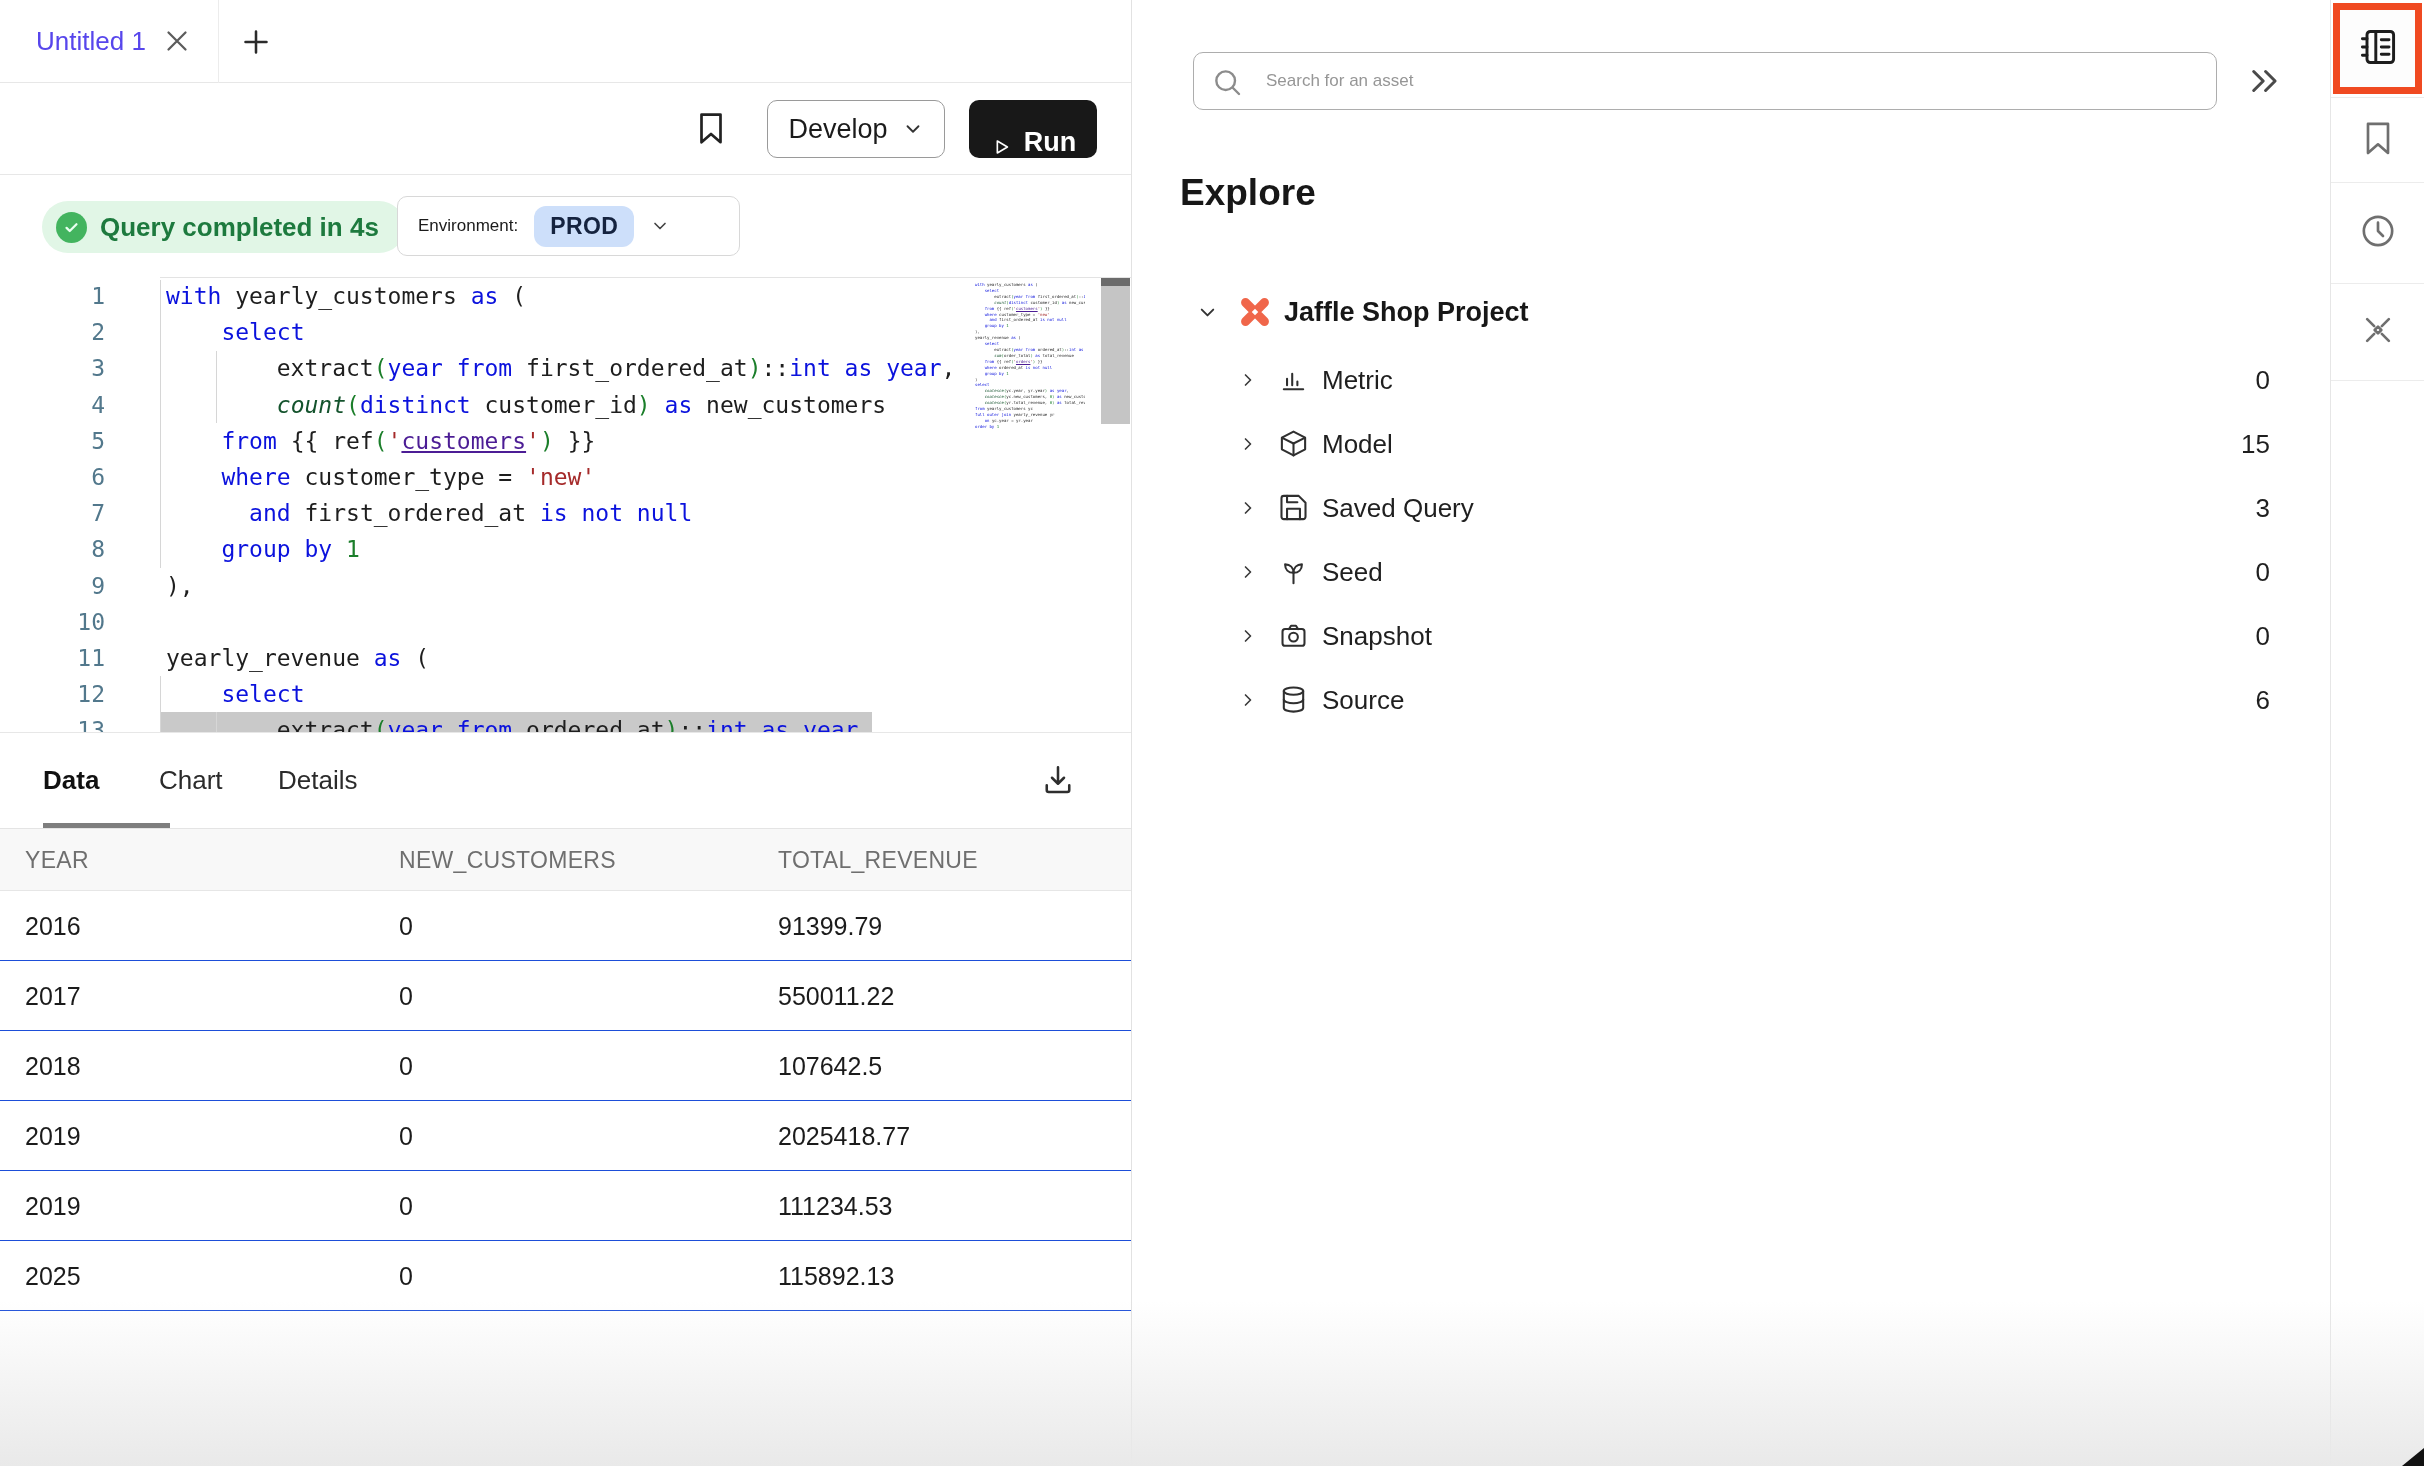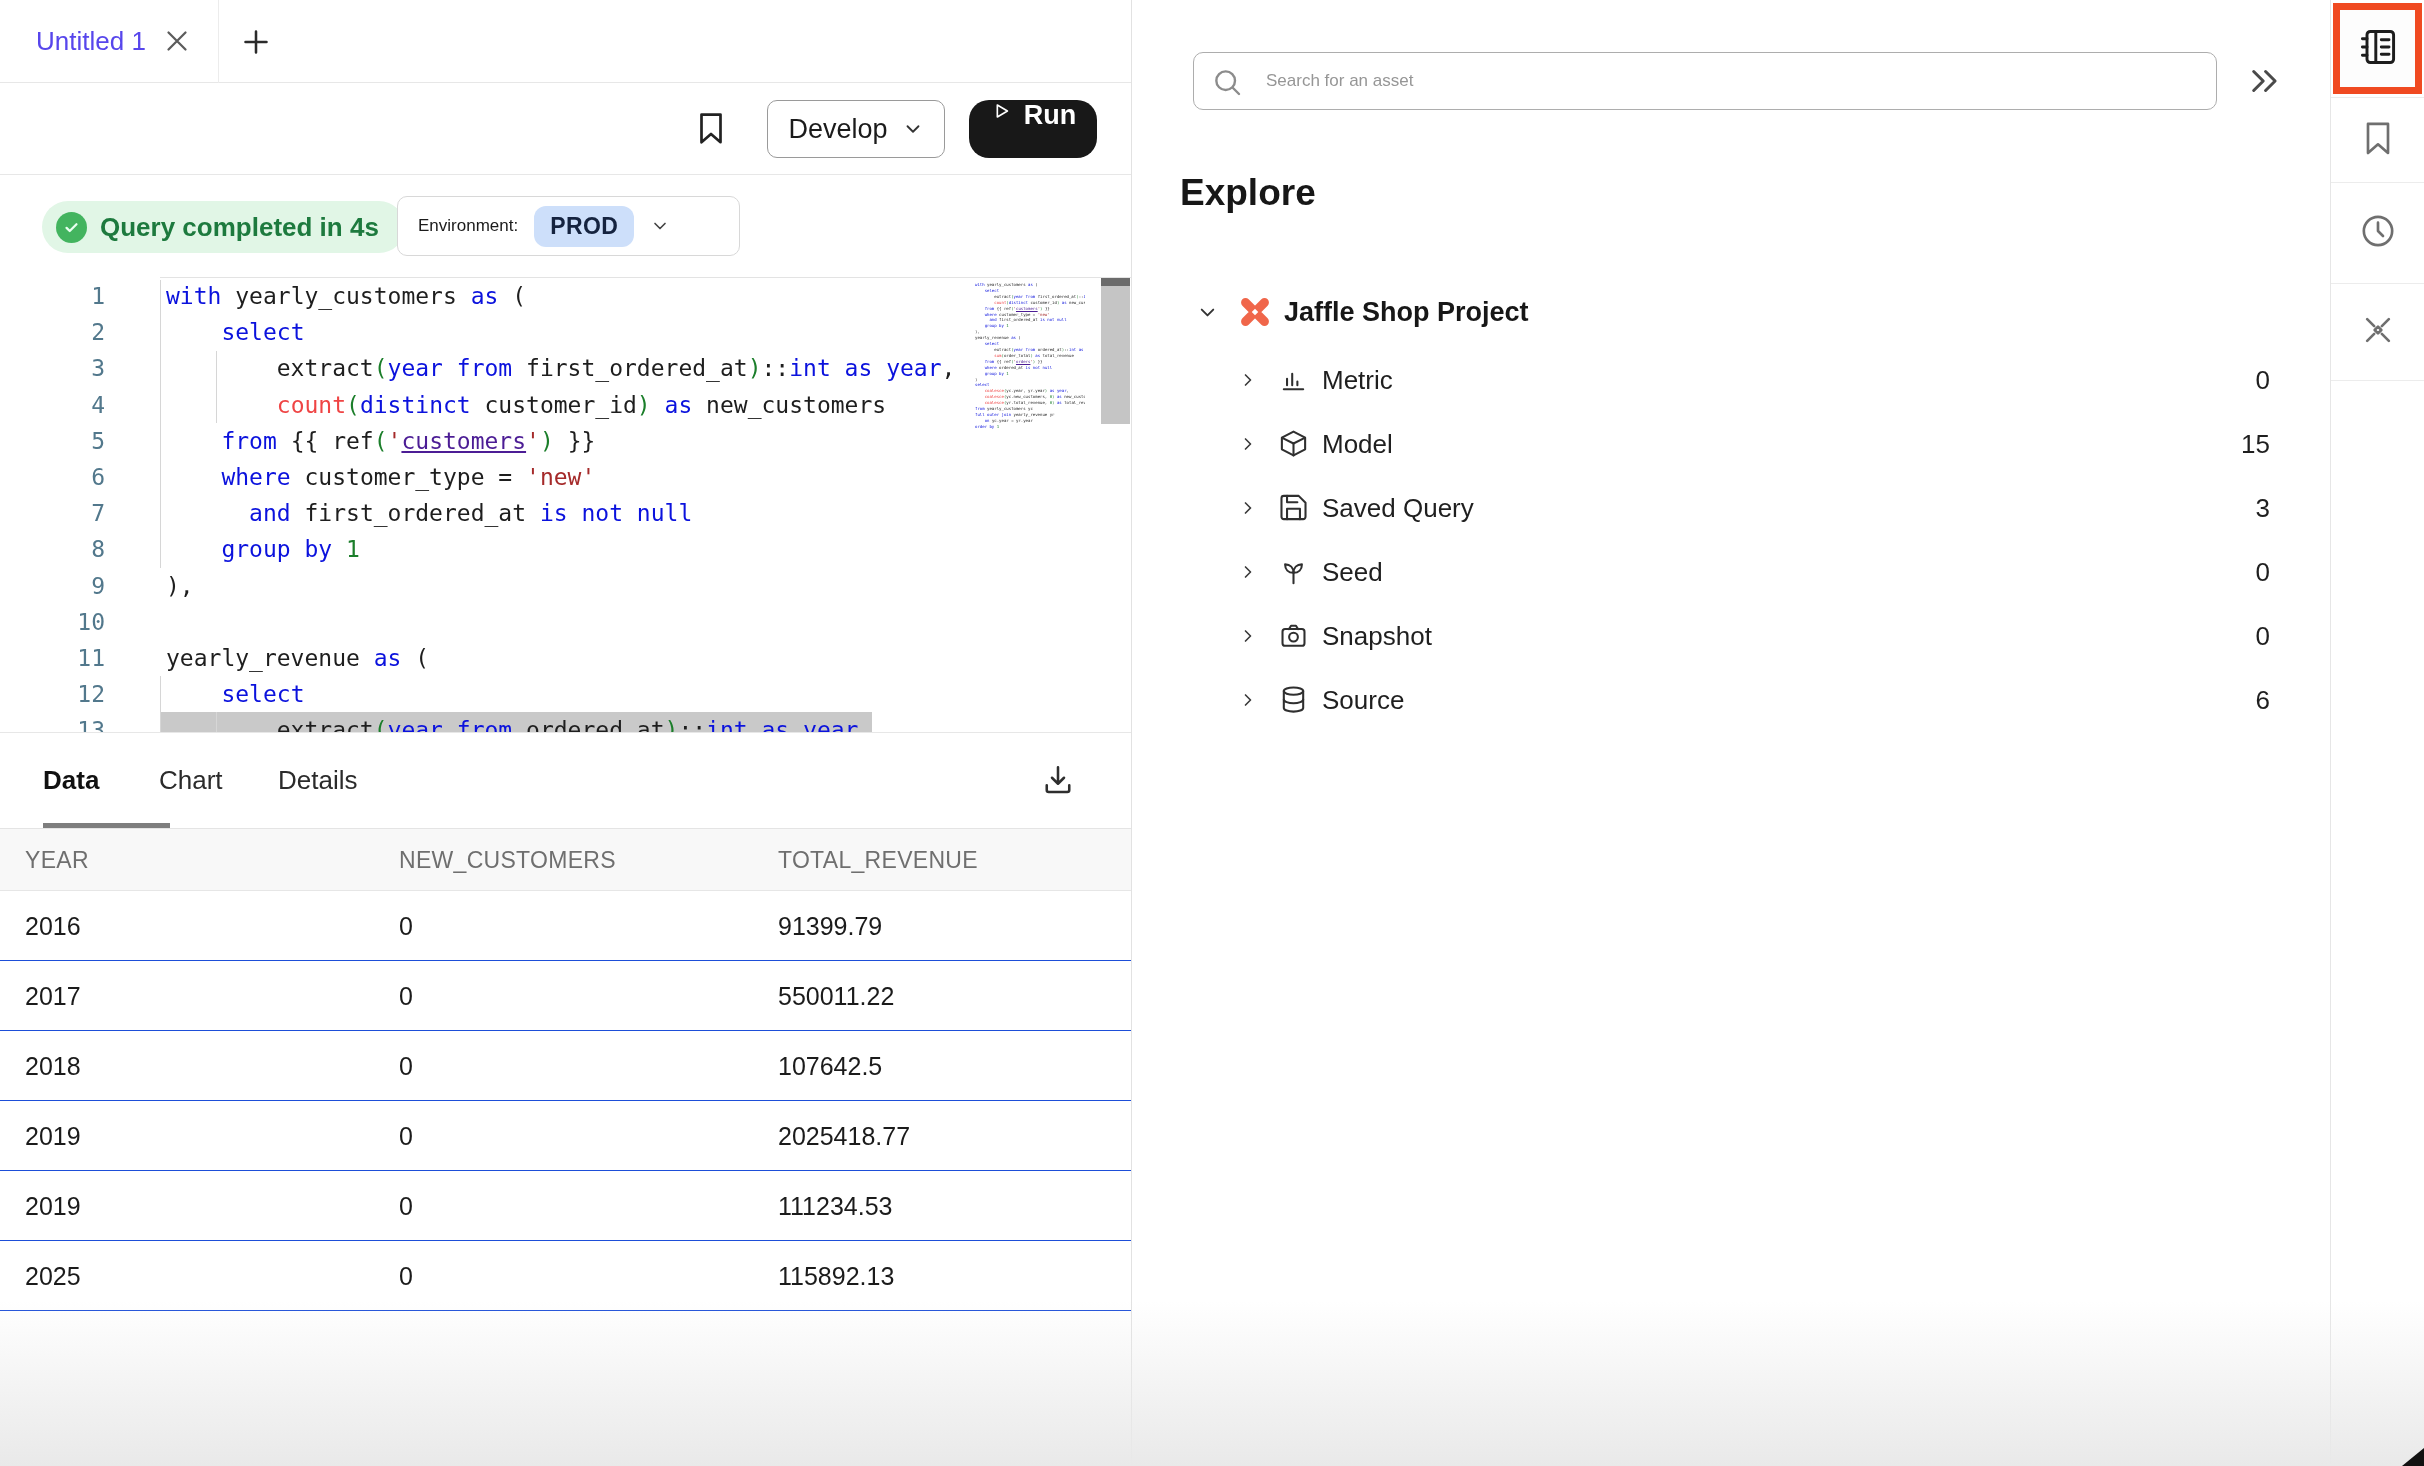--- a/index.html
+++ b/index.html
@@ -14,22 +14,22 @@
   #tabbar { left:0; top:0; width:1131px; height:83px; border-bottom:1px solid #e7e7e7; }
   .tab-label { position:absolute; left:36px; top:0; height:83px; line-height:83px; font-size:26px; color:#5746ec; }
   .tab-close { position:absolute; left:160px; top:24px; width:34px; height:34px; color:#5c5c5c; cursor:pointer; }
   .tab-divider { position:absolute; left:218px; top:0; width:1px; height:83px; background:#ececec; }
   .tab-plus { position:absolute; left:238px; top:24px; width:36px; height:36px; color:#2b2b2b; cursor:pointer; }
 
   #toolbar { left:0; top:83px; width:1131px; height:92px; border-bottom:1px solid #e7e7e7; }
   .bm-icon { position:absolute; left:692px; top:26px; width:38px; height:38px; color:#222; }
   .btn-develop { position:absolute; left:767px; top:17px; width:178px; height:58px; border:1.5px solid #9a9a9a; border-radius:10px;
     background:#fff; display:flex; align-items:center; justify-content:center; gap:14px; font-size:27px; color:#1b1b1b; cursor:pointer; }
-  .btn-run { position:absolute; left:969px; top:17px; width:128px; height:58px; border-radius:20px; background:#181818; color:#fff;
-    display:flex; align-items:flex-start; justify-content:center; gap:12px; font-size:27px; font-weight:600; cursor:pointer; }
+  .btn-run { position:absolute; left:969px; top:17px; width:128px; height:58px; border-radius:10px; background:#181818; color:#fff;
+    display:flex; align-items:flex-end; justify-content:center; gap:12px; font-size:27px; font-weight:600; cursor:pointer; }
   .chev { width:22px; height:22px; }
 
   #statusrow { left:0; top:175px; width:1131px; height:102px; }
   .badge { position:absolute; left:42px; top:26px; height:52px; border-radius:26px; background:#e1f6e6; color:#1d7a3e;
     display:flex; align-items:center; gap:13px; padding:0 26px 0 14px; font-size:26px; font-weight:600; }
   .check-circle { width:31px; height:31px; border-radius:50%; background:#43b45f; display:flex; align-items:center; justify-content:center; }
   .check-circle svg { width:17px; height:17px; color:#e8fff0; }
   .env-box { position:absolute; left:397px; top:21px; width:343px; height:60px; border:1.5px solid #d8d8d8; border-radius:10px; background:#fff;
     display:flex; align-items:center; gap:16px; padding:0 18px 0 20px; cursor:pointer; }
   .env-label { font-size:17px; color:#1b1b1b; }
@@ -37,21 +37,21 @@
   .env-chev { width:20px; height:20px; color:#444; }
 
   
   #editor { left:0; top:278px; width:1131px; height:454px; overflow:hidden; background:#fff; }
   #editor-topline { left:160px; top:277px; width:971px; height:1px; background:#e3e3e3; }
   #editor-bottomline { left:0; top:732px; width:1131px; height:1px; background:#e7e7e7; }
   .code-line { display:flex; height:36.2px; line-height:36.2px; font-family:"DejaVu Sans Mono", monospace; font-size:23px; white-space:pre; }
   .ln { flex:none; width:105px; text-align:right; color:#52788c; user-select:none; }
   .lc { margin-left:55px; padding-left:6px; white-space:pre; }
   .code-line.sel .lc { background:#c9c9c9; }
-  .tok-k { color:#0b12dd; } .tok-f { color:#ef4444; } .tok-n { color:#1b7e2a; } .tok-b { color:#1b7e2a; }
+  .tok-k { color:#0b12dd; } .tok-f { color:#14532d;font-style:italic; } .tok-n { color:#1b7e2a; } .tok-b { color:#1b7e2a; }
   .tok-s { color:#a52a2a; } .tok-l { color:#4c1d95; text-decoration:underline; } .tok-t { color:#1e1e1e; }
   .guide { position:absolute; width:1px; background:#d6d6d6; }
   #minimap { position:absolute; left:975px; top:4px; width:110px; height:180px; overflow:hidden; pointer-events:auto; cursor:pointer; }
   .mm-line { font-family:"DejaVu Sans Mono", monospace; font-size:4px; line-height:5.9px; white-space:pre; }
   #scroll-thumb { position:absolute; left:1101px; top:0; width:29px; height:146px; background:#c5c5c5; cursor:pointer; }
   #scroll-thumb .cap { width:100%; height:8px; background:#6b6b6b; }
 
   
   #restabs { left:0; top:732px; width:1131px; height:97px; border-bottom:1px solid #e4e4e4; }
   .res-tab { position:absolute; top:0; height:97px; line-height:97px; font-size:26px; color:#2b2b2b; cursor:pointer; }

